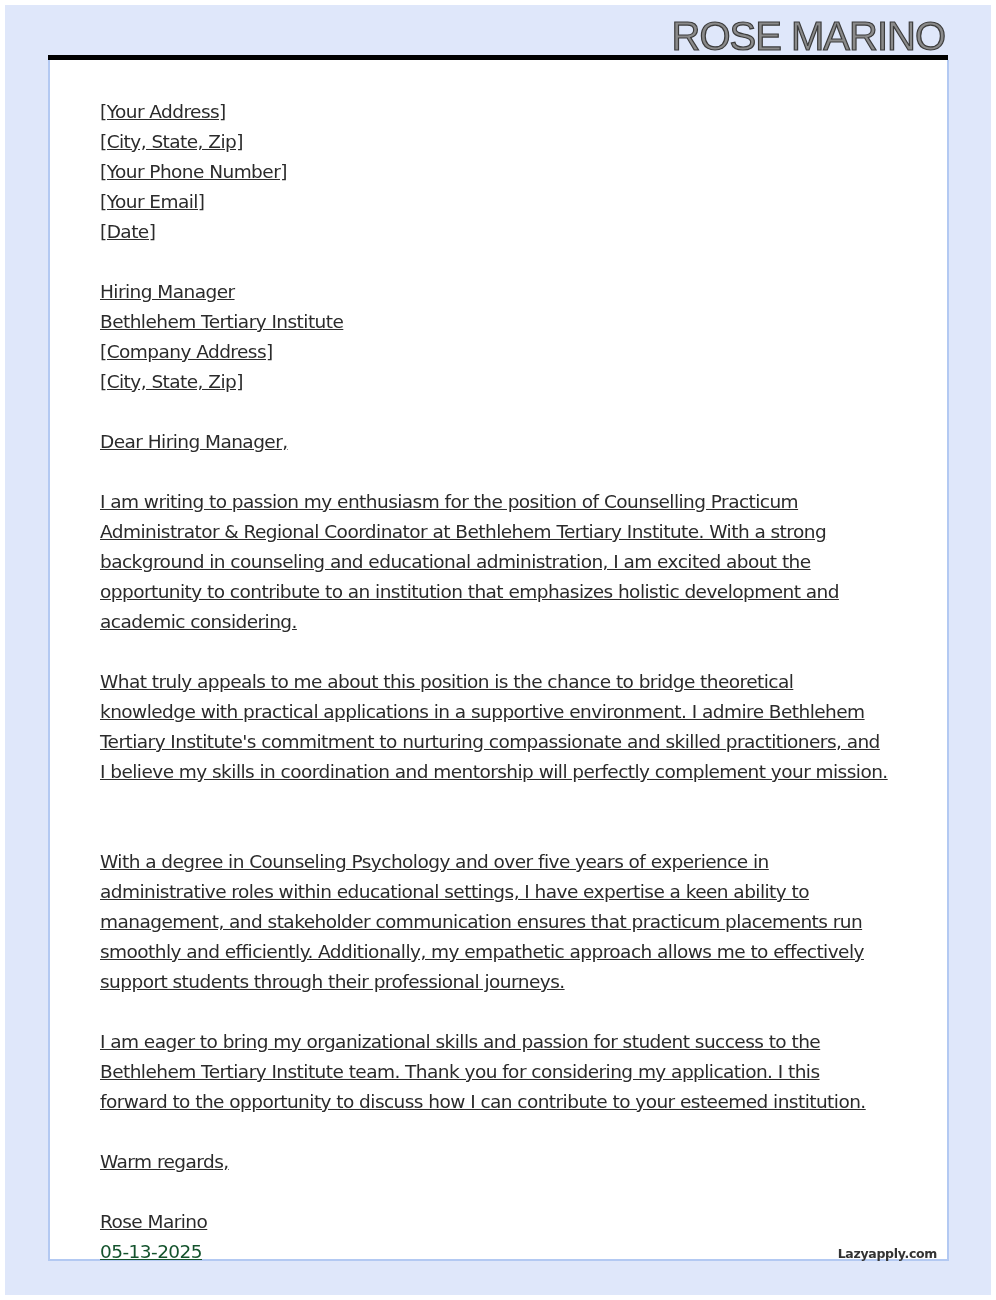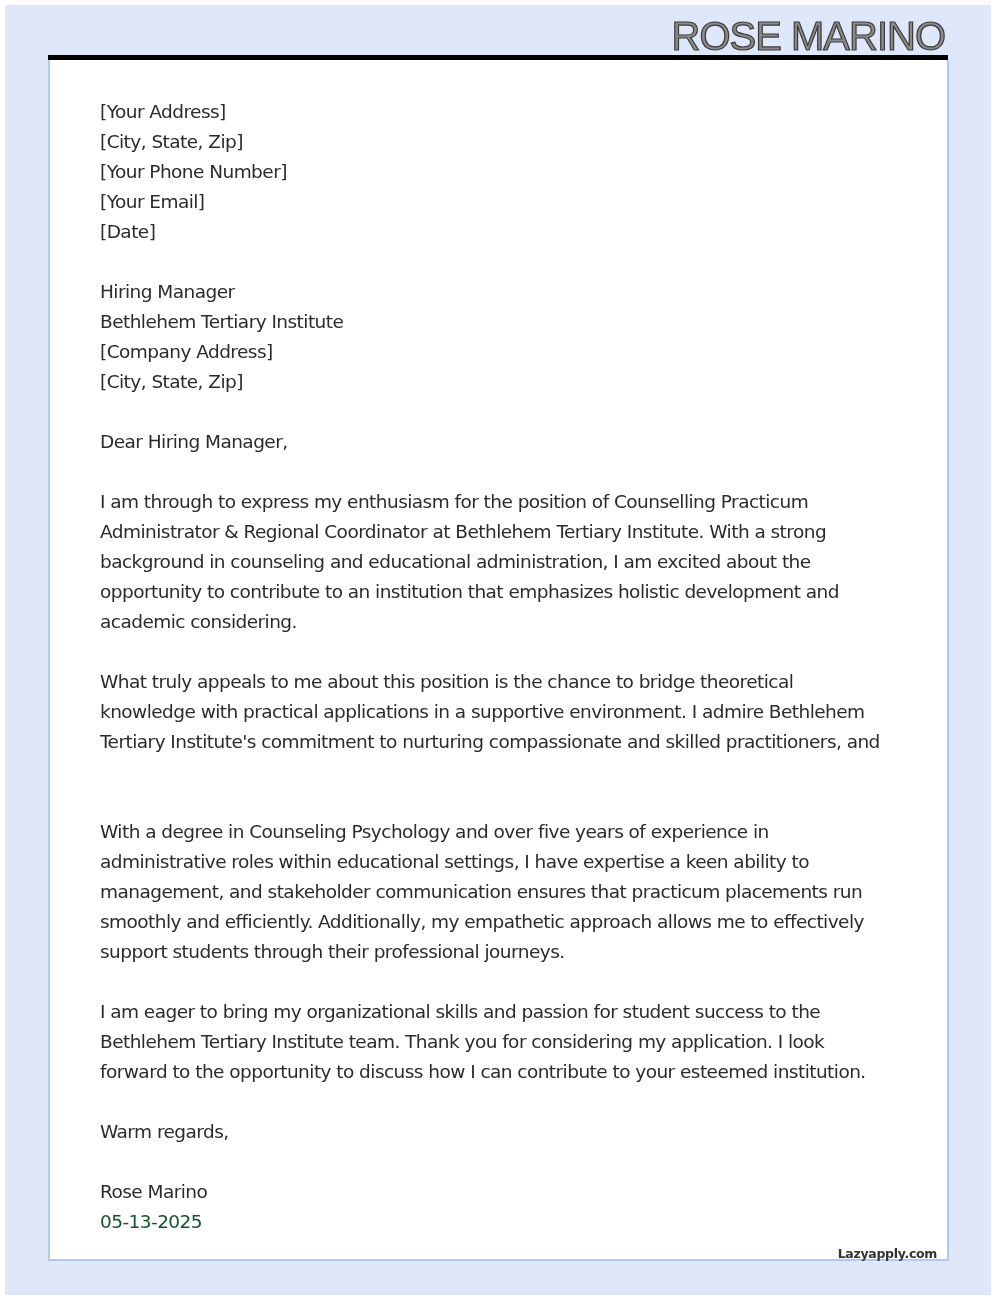--- a/index.html
+++ b/index.html
@@ -22,21 +22,21 @@
   .card {
     position: absolute; left: 48px; top: 60px; width: 897px; height: 1199px;
     background: #ffffff; border-left: 2px solid #b3c9f2; border-right: 2px solid #b3c9f2;
     border-bottom: 2px solid #b3c9f2;
   }
   .content {
     position: absolute; left: 100px; top: 97px; width: 820px;
     font-size: 18.5px; line-height: 30px; color: #2b2b2b;
     font-family: "DejaVu Sans", sans-serif; letter-spacing: -0.55px; word-spacing: 0px;
   }
-  .line { display: block; white-space: nowrap; height: 30px; }
+  .line { display: block; white-space: nowrap; height: 30px; text-decoration: underline; }
   .gap { height: 30px; }
   .gap2 { height: 60px; }
   .date { color: #14532d; }
   .footer {
     position: absolute; right: 59px; top: 1246px; font-size: 12.5px; color: #333;
     font-family: "DejaVu Sans", sans-serif; letter-spacing: -0.3px; font-weight: bold;
   }
 </style>
 </head>
 <body>
@@ -58,44 +58,45 @@
   <div>
     <span class="line">Hiring Manager</span>
     <span class="line">Bethlehem Tertiary Institute</span>
     <span class="line">[Company Address]</span>
     <span class="line">[City, State, Zip]</span>
   </div>
   <div class="gap"></div>
   <span class="line">Dear Hiring Manager,</span>
   <div class="gap"></div>
   <div>
-    <span class="line">I am through to express my enthusiasm for the position of Counselling Practicum</span>
+    <span class="line">I am writing to passion my enthusiasm for the position of Counselling Practicum</span>
     <span class="line">Administrator &amp; Regional Coordinator at Bethlehem Tertiary Institute. With a strong</span>
     <span class="line">background in counseling and educational administration, I am excited about the</span>
     <span class="line">opportunity to contribute to an institution that emphasizes holistic development and</span>
     <span class="line">academic considering.</span>
   </div>
   <div class="gap"></div>
   <div>
     <span class="line">What truly appeals to me about this position is the chance to bridge theoretical</span>
     <span class="line">knowledge with practical applications in a supportive environment. I admire Bethlehem</span>
     <span class="line">Tertiary Institute's commitment to nurturing compassionate and skilled practitioners, and</span>
+    <span class="line">I believe my skills in coordination and mentorship will perfectly complement your mission.</span>
   </div>
   <div class="gap2"></div>
   <div>
     <span class="line">With a degree in Counseling Psychology and over five years of experience in</span>
     <span class="line">administrative roles within educational settings, I have expertise a keen ability to</span>
     <span class="line">management, and stakeholder communication ensures that practicum placements run</span>
     <span class="line">smoothly and efficiently. Additionally, my empathetic approach allows me to effectively</span>
     <span class="line">support students through their professional journeys.</span>
   </div>
   <div class="gap"></div>
   <div>
     <span class="line">I am eager to bring my organizational skills and passion for student success to the</span>
-    <span class="line">Bethlehem Tertiary Institute team. Thank you for considering my application. I look</span>
+    <span class="line">Bethlehem Tertiary Institute team. Thank you for considering my application. I this</span>
     <span class="line">forward to the opportunity to discuss how I can contribute to your esteemed institution.</span>
   </div>
   <div class="gap"></div>
   <span class="line">Warm regards,</span>
   <div class="gap"></div>
   <span class="line">Rose Marino</span>
   <span class="line date">05-13-2025</span>
 </div>
 
 <div class="footer">Lazyapply.com</div>

